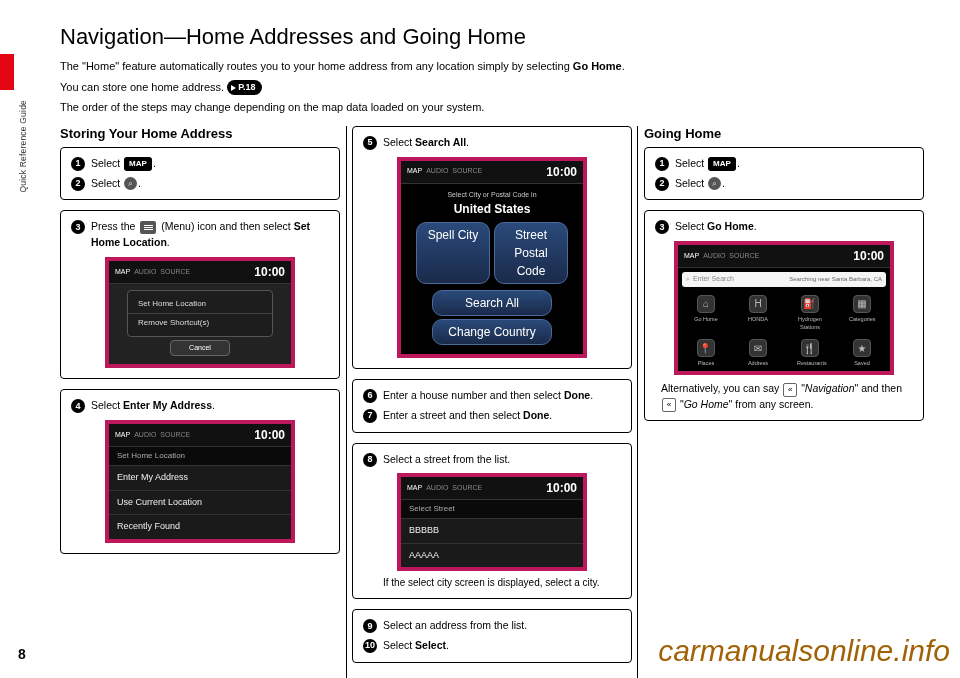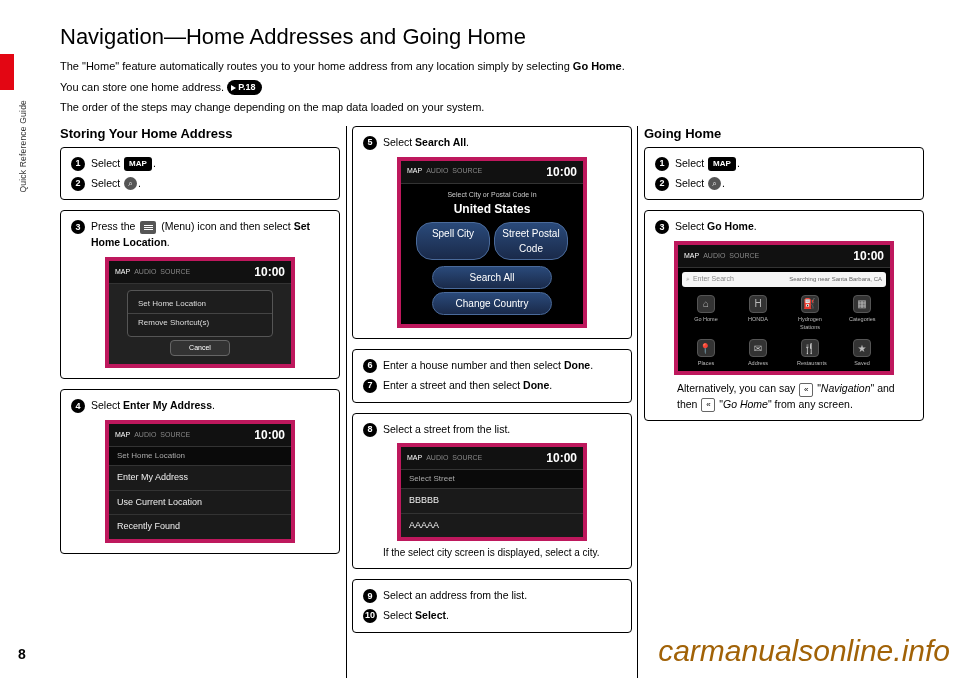--- a/index.html
+++ b/index.html
@@ -214,25 +214,25 @@
   .screen .topbar .clock { font-size: 12px; font-weight: bold; }
   .screen .body {
     padding: 4px 6px 6px;
     min-height: 60px;
   }
   .screen .pill {
     display: block;
     background: linear-gradient(#2a4a7a, #1a2a4a);
     color: #fff;
     border: 1px solid #4a6a9a;
-    border-radius: 16px;
+    border-radius: 10px;
     text-align: center;
     padding: 3px 4px;
     margin: 3px auto;
-    font-size: 10px;
+    font-size: 12px;
     width: 120px;
   }
   .screen .pill-row { display: flex; gap: 4px; justify-content: center; }
   .screen .pill-row .pill { width: 74px; margin: 3px 0; }
   .screen .subhead {
     text-align: center;
     font-size: 7px;
     color: #ccc;
     margin: 2px 0 1px;
   }
@@ -306,21 +306,21 @@
     border-radius: 4px;
     margin: 0 auto 2px;
     display: flex;
     align-items: center;
     justify-content: center;
     font-size: 10px;
   }
   .note {
     font-size: 10.5px;
     line-height: 1.4;
-    margin: 6px 0 0 22px;
+    margin: 6px 0 0 6px;
   }
   .box .sub {
     margin: 4px 0 0 20px;
     font-size: 10px;
   }
 </style>
 </head>
 <body>
 
 <div class="red-tab"></div>

